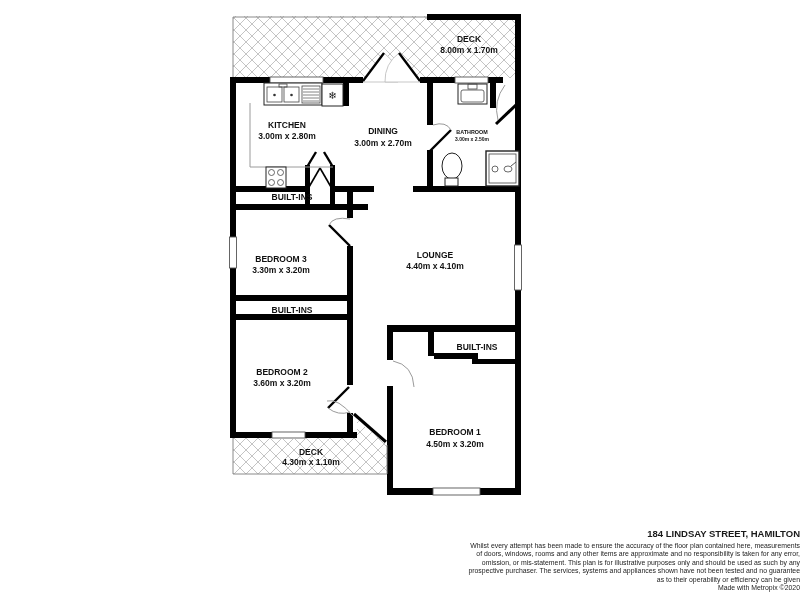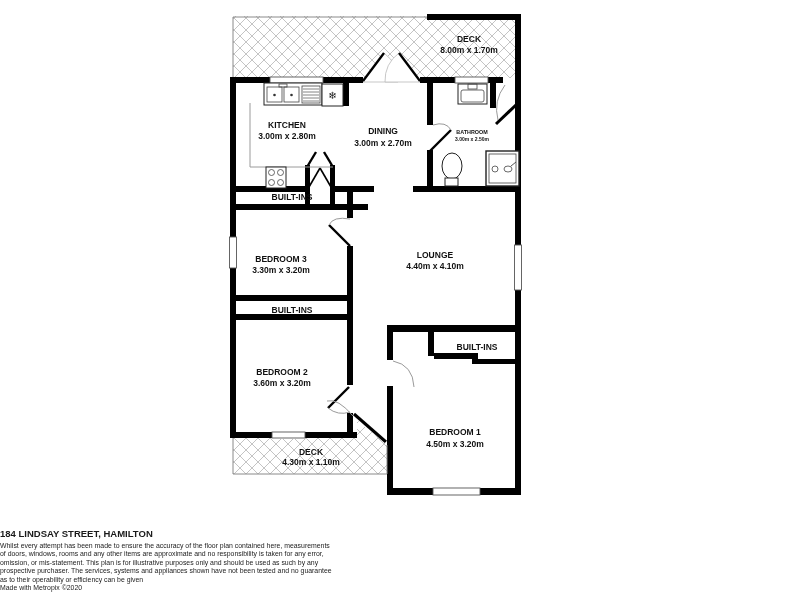--- a/index.html
+++ b/index.html
@@ -12,21 +12,21 @@
   .small-dims{font:bold 5px "Liberation Sans",sans-serif;fill:#111;text-anchor:middle;}
   .builtins-label{font:bold 8.5px "Liberation Sans",sans-serif;fill:#111;text-anchor:middle;}
   .fridge-glyph{font:10px "DejaVu Sans",sans-serif;fill:#222;text-anchor:middle;}
   .wall{fill:#000;}
   .thinline{stroke:#8a8a8a;stroke-width:1;fill:none;}
   .arc{stroke:#9a9a9a;stroke-width:1;fill:none;}
   .leaf{stroke:#000;stroke-width:2.4;fill:none;}
   .winrect{fill:#ffffff;stroke:#555;stroke-width:0.9;}
   .fixture{fill:#ffffff;stroke:#222;stroke-width:1;}
   .fixture-thin{fill:none;stroke:#444;stroke-width:0.8;}
-  #footer{position:absolute;left:0;top:528px;width:800px;text-align:left;color:#1a1a1a;}
+  #footer{position:absolute;left:0;top:528px;width:800px;text-align:right;color:#1a1a1a;}
   #footer .address{font-weight:bold;font-size:9.5px;margin-bottom:3px;}
   #footer .disc{font-size:6.9px;line-height:8.4px;color:#222;}
 </style>
 </head>
 <body>
 
 <div id="canvas">
 
 <svg id="plan-svg" width="800" height="528" viewBox="0 0 800 528">
   <defs>

